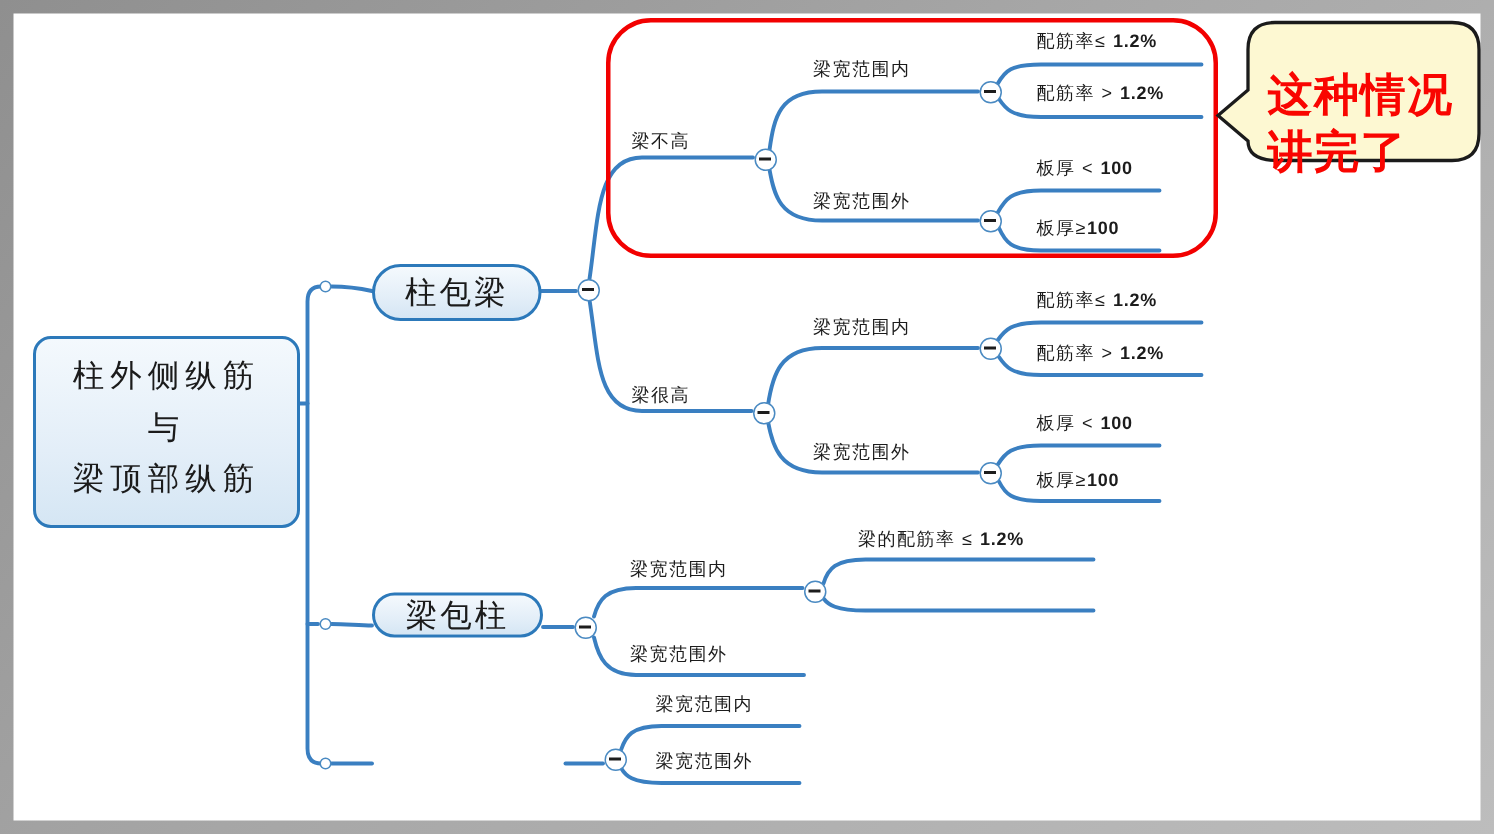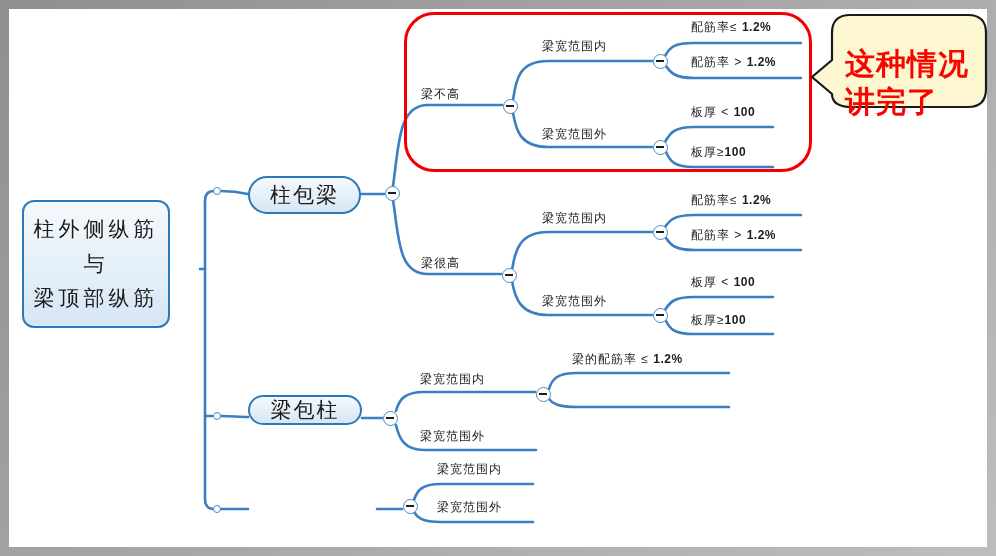--- a/index.html
+++ b/index.html
@@ -68,21 +68,21 @@
       <path d="M 396 411 C 399 400 404 392 424 392 H 535"></path>
       <path d="M 396 425 C 399 438 404 450 424 450 H 536"></path>
       <path d="M 549 389 C 552 379 557 373 577 373 H 729"></path>
       <path d="M 549 399 C 552 403 557 407 577 407 H 729"></path>
       <path d="M 377 509 H 402"></path>
       <path d="M 414 500 C 417 491 421 484 441 484 H 533"></path>
       <path d="M 414 512 C 417 517 421 522 441 522 H 533"></path>
     </g>
   </svg>
 
-  <div class="node root" style="left:22px;top:200px;width:148px;height:128px;">
+  <div class="node root" style="left:22px;top:224px;width:178px;height:128px;font-family:Liberation Mono, monospace;">
     <div>柱外侧纵筋</div>
     <div>与</div>
     <div>梁顶部纵筋</div>
   </div>
 
   <div class="node pill" style="left:248px;top:176px;width:113px;height:38px;align-items:center;">
     <span>柱包梁</span>
   </div>
   <div class="node pill" style="left:248px;top:395px;width:114px;height:30px;">
     <span>梁包柱</span>

